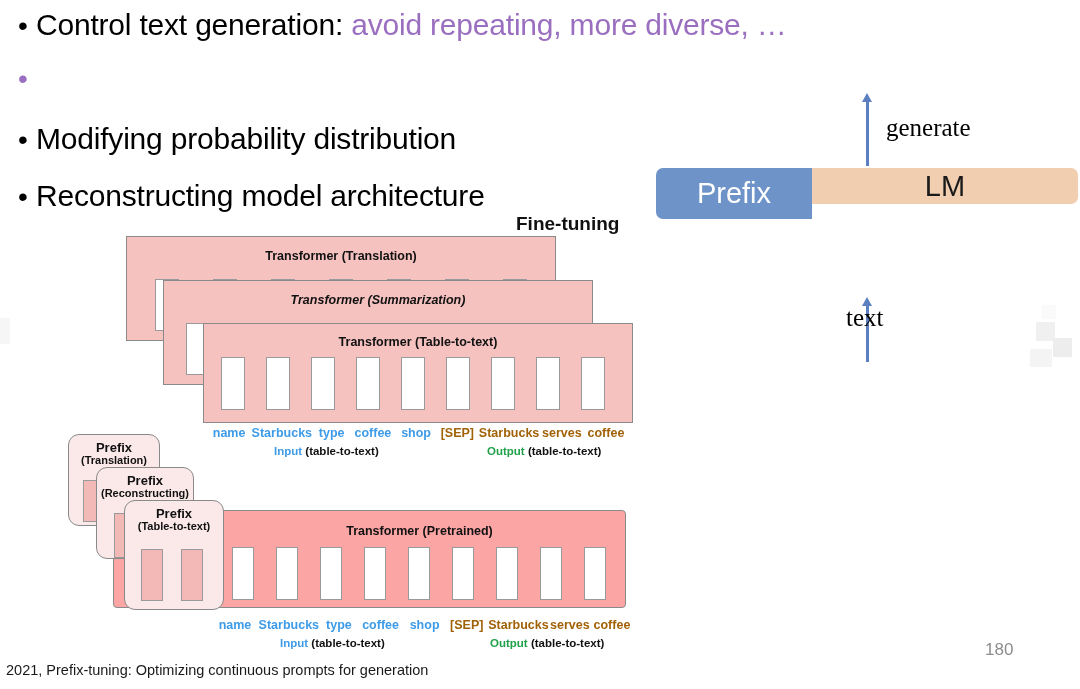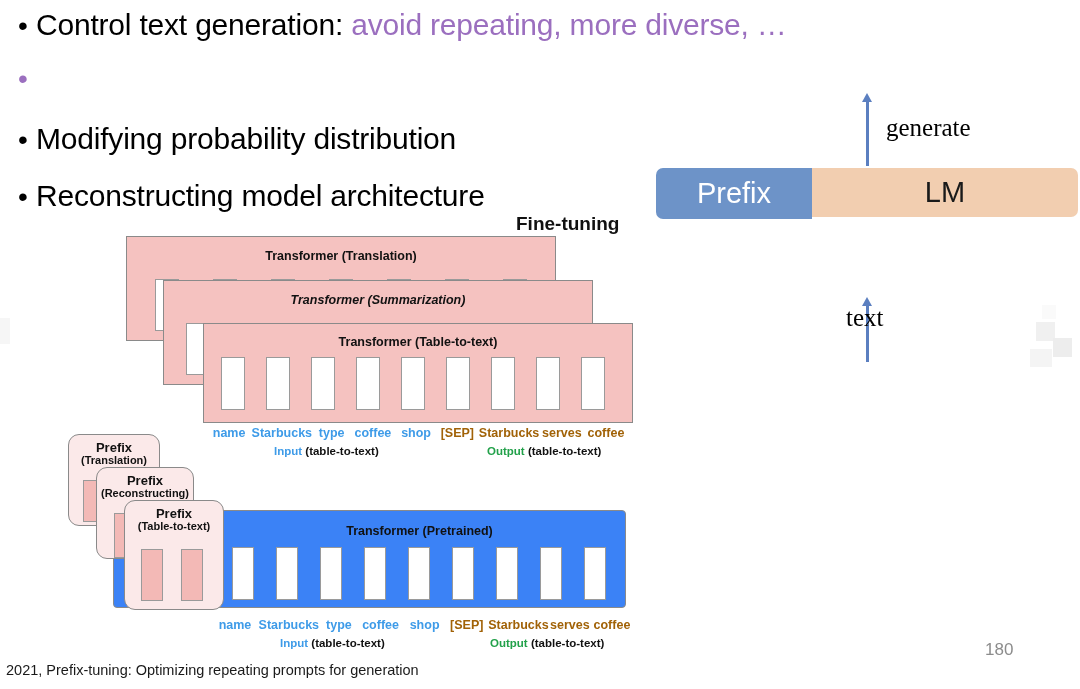--- a/index.html
+++ b/index.html
@@ -73,21 +73,21 @@
   .bar-row { position: absolute; left: 8px; top: 76px; display: flex; }
   .bar-prefix {
     width: 156px; height: 51px;
     background: #6D93C8;
     border-radius: 7px 0 0 7px;
     color: #ffffff;
     font-size: 29px;
     display: flex; align-items: center; justify-content: center;
   }
   .bar-lm {
-    width: 266px; height: 49px;
+    width: 266px; height: 36px;
     background: #F2CEB0;
     border-radius: 0 7px 7px 0;
     color: #1a1a1a;
     font-size: 29px;
     display: flex; align-items: center; justify-content: center;
   }
 
   
   .figure { position: absolute; left: 0px; top: 205px; width: 650px; height: 450px; }
 
@@ -132,21 +132,21 @@
   .tok-in  { color: #3E9BE8; }
   .tok-out { color: #a16207; }
   .cap-row { position: absolute; font-size: 11.5px; text-align: right; }
   .cap-in  { color: #3E9BE8; font-weight: bold; }
   .cap-out { color: #22A14A; font-weight: bold; }
   .cap-sub { color: #111; font-weight: bold; }
 
   
   .gray-box {
     position: absolute;
-    background: #3b82f6;
+    background: #fca5a5;
     border: 1.6px solid #8a8a8a;
     border-radius: 4px;
     box-sizing: border-box;
   }
   .prefix-card {
     position: absolute;
     background: #FBE9E9;
     border: 1.6px solid #8a8a8a;
     border-radius: 11px;
     box-sizing: border-box;
@@ -354,16 +354,16 @@
       <span class="cap-out">Output</span><span class="cap-sub"> (table-to-text)</span>
     </div>
   </div>
 
   <div class="wm wm-left"></div>
   <div class="wm wm-d"></div>
   <div class="wm wm-a"></div>
   <div class="wm wm-b"></div>
   <div class="wm wm-c"></div>
 
-  <div class="footnote">2021, Prefix-tuning: Optimizing repeating prompts for generation</div>
+  <div class="footnote">2021, Prefix-tuning: Optimizing continuous prompts for generation</div>
   <div class="page-num">180</div>
 
 </div>
 
 </body></html>

